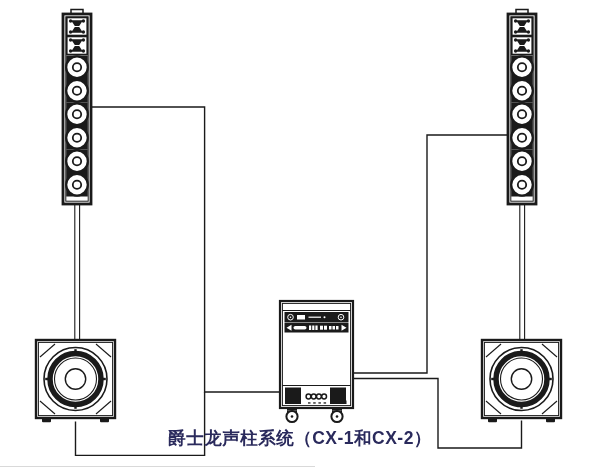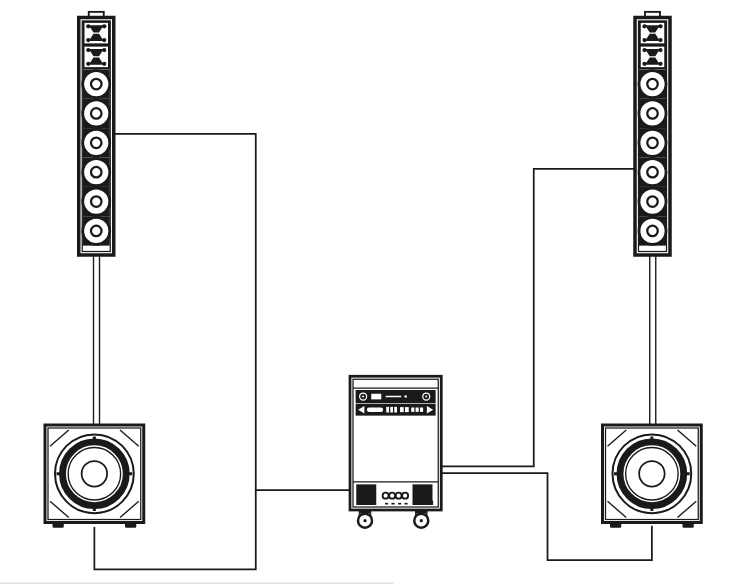--- a/index.html
+++ b/index.html
@@ -175,13 +175,14 @@
 
     <use href="#column" x="63" y="14"></use>
     <use href="#column" x="508" y="14"></use>
     <use href="#sub" x="36" y="340"></use>
     <use href="#sub" x="482" y="340"></use>
     <use href="#rack" x="280" y="301"></use>
   </svg>
 
   <div class="footer-rule"></div>
 
+  <div id="caption">爵士龙声柱系统（CX-1和CX-2）</div>
 </div>
 
 </body></html>

